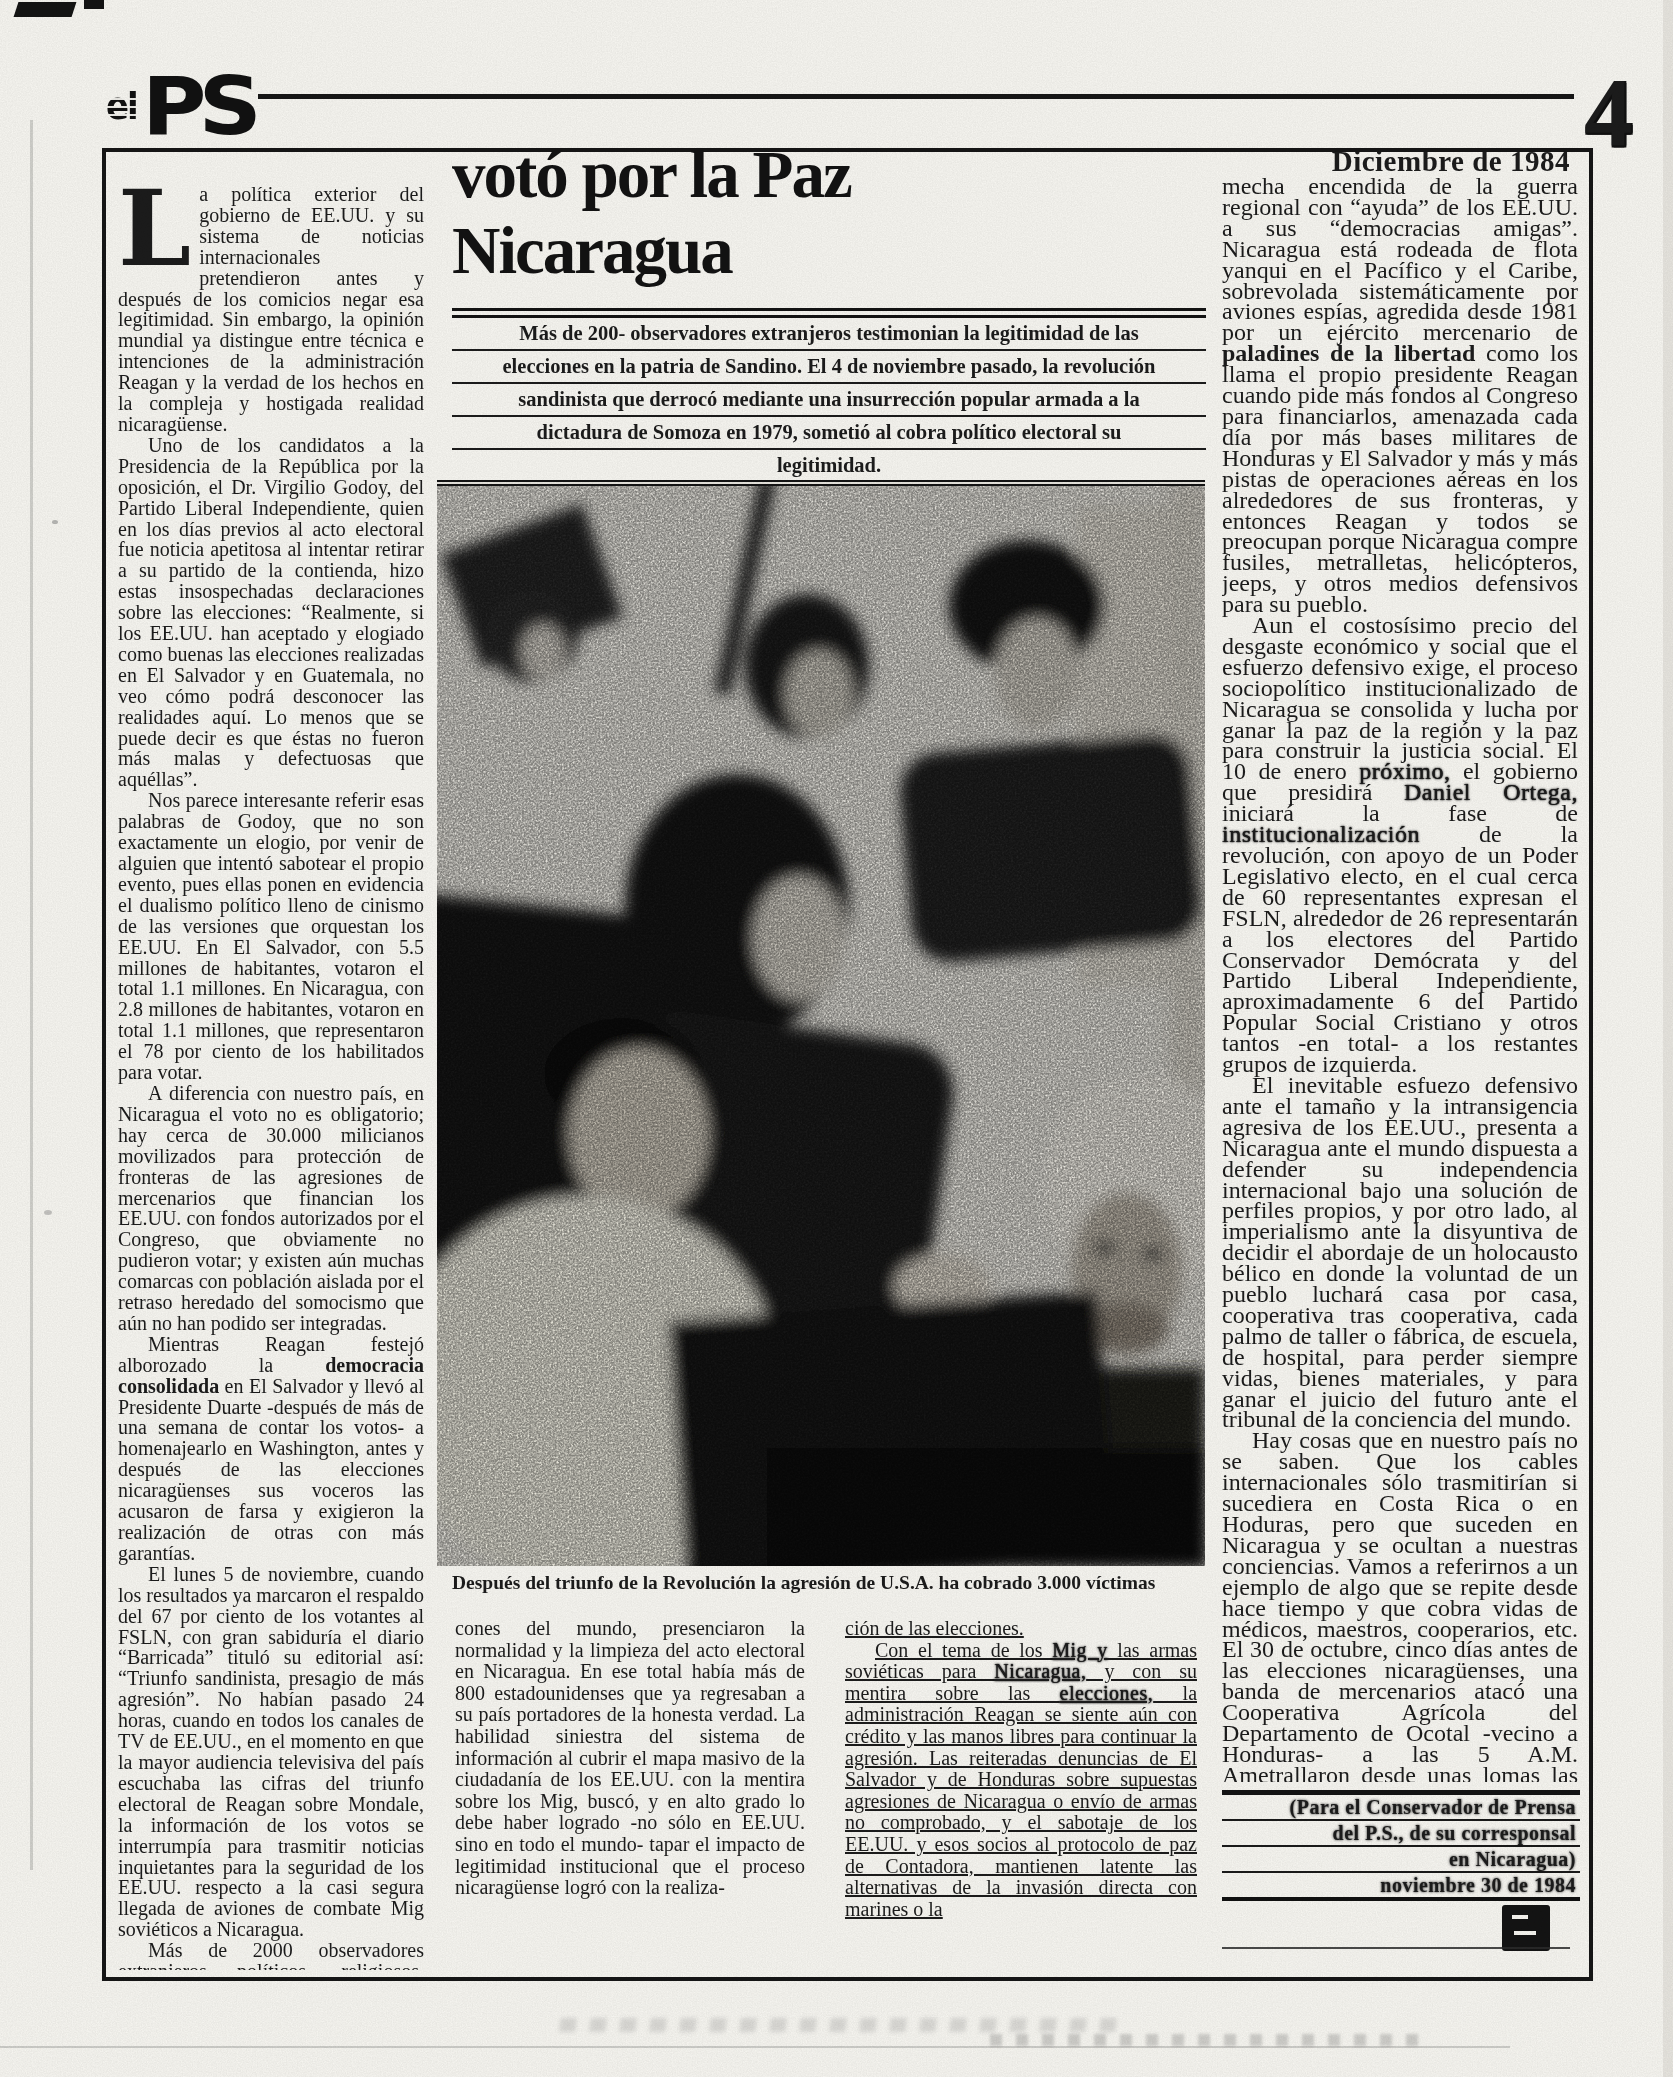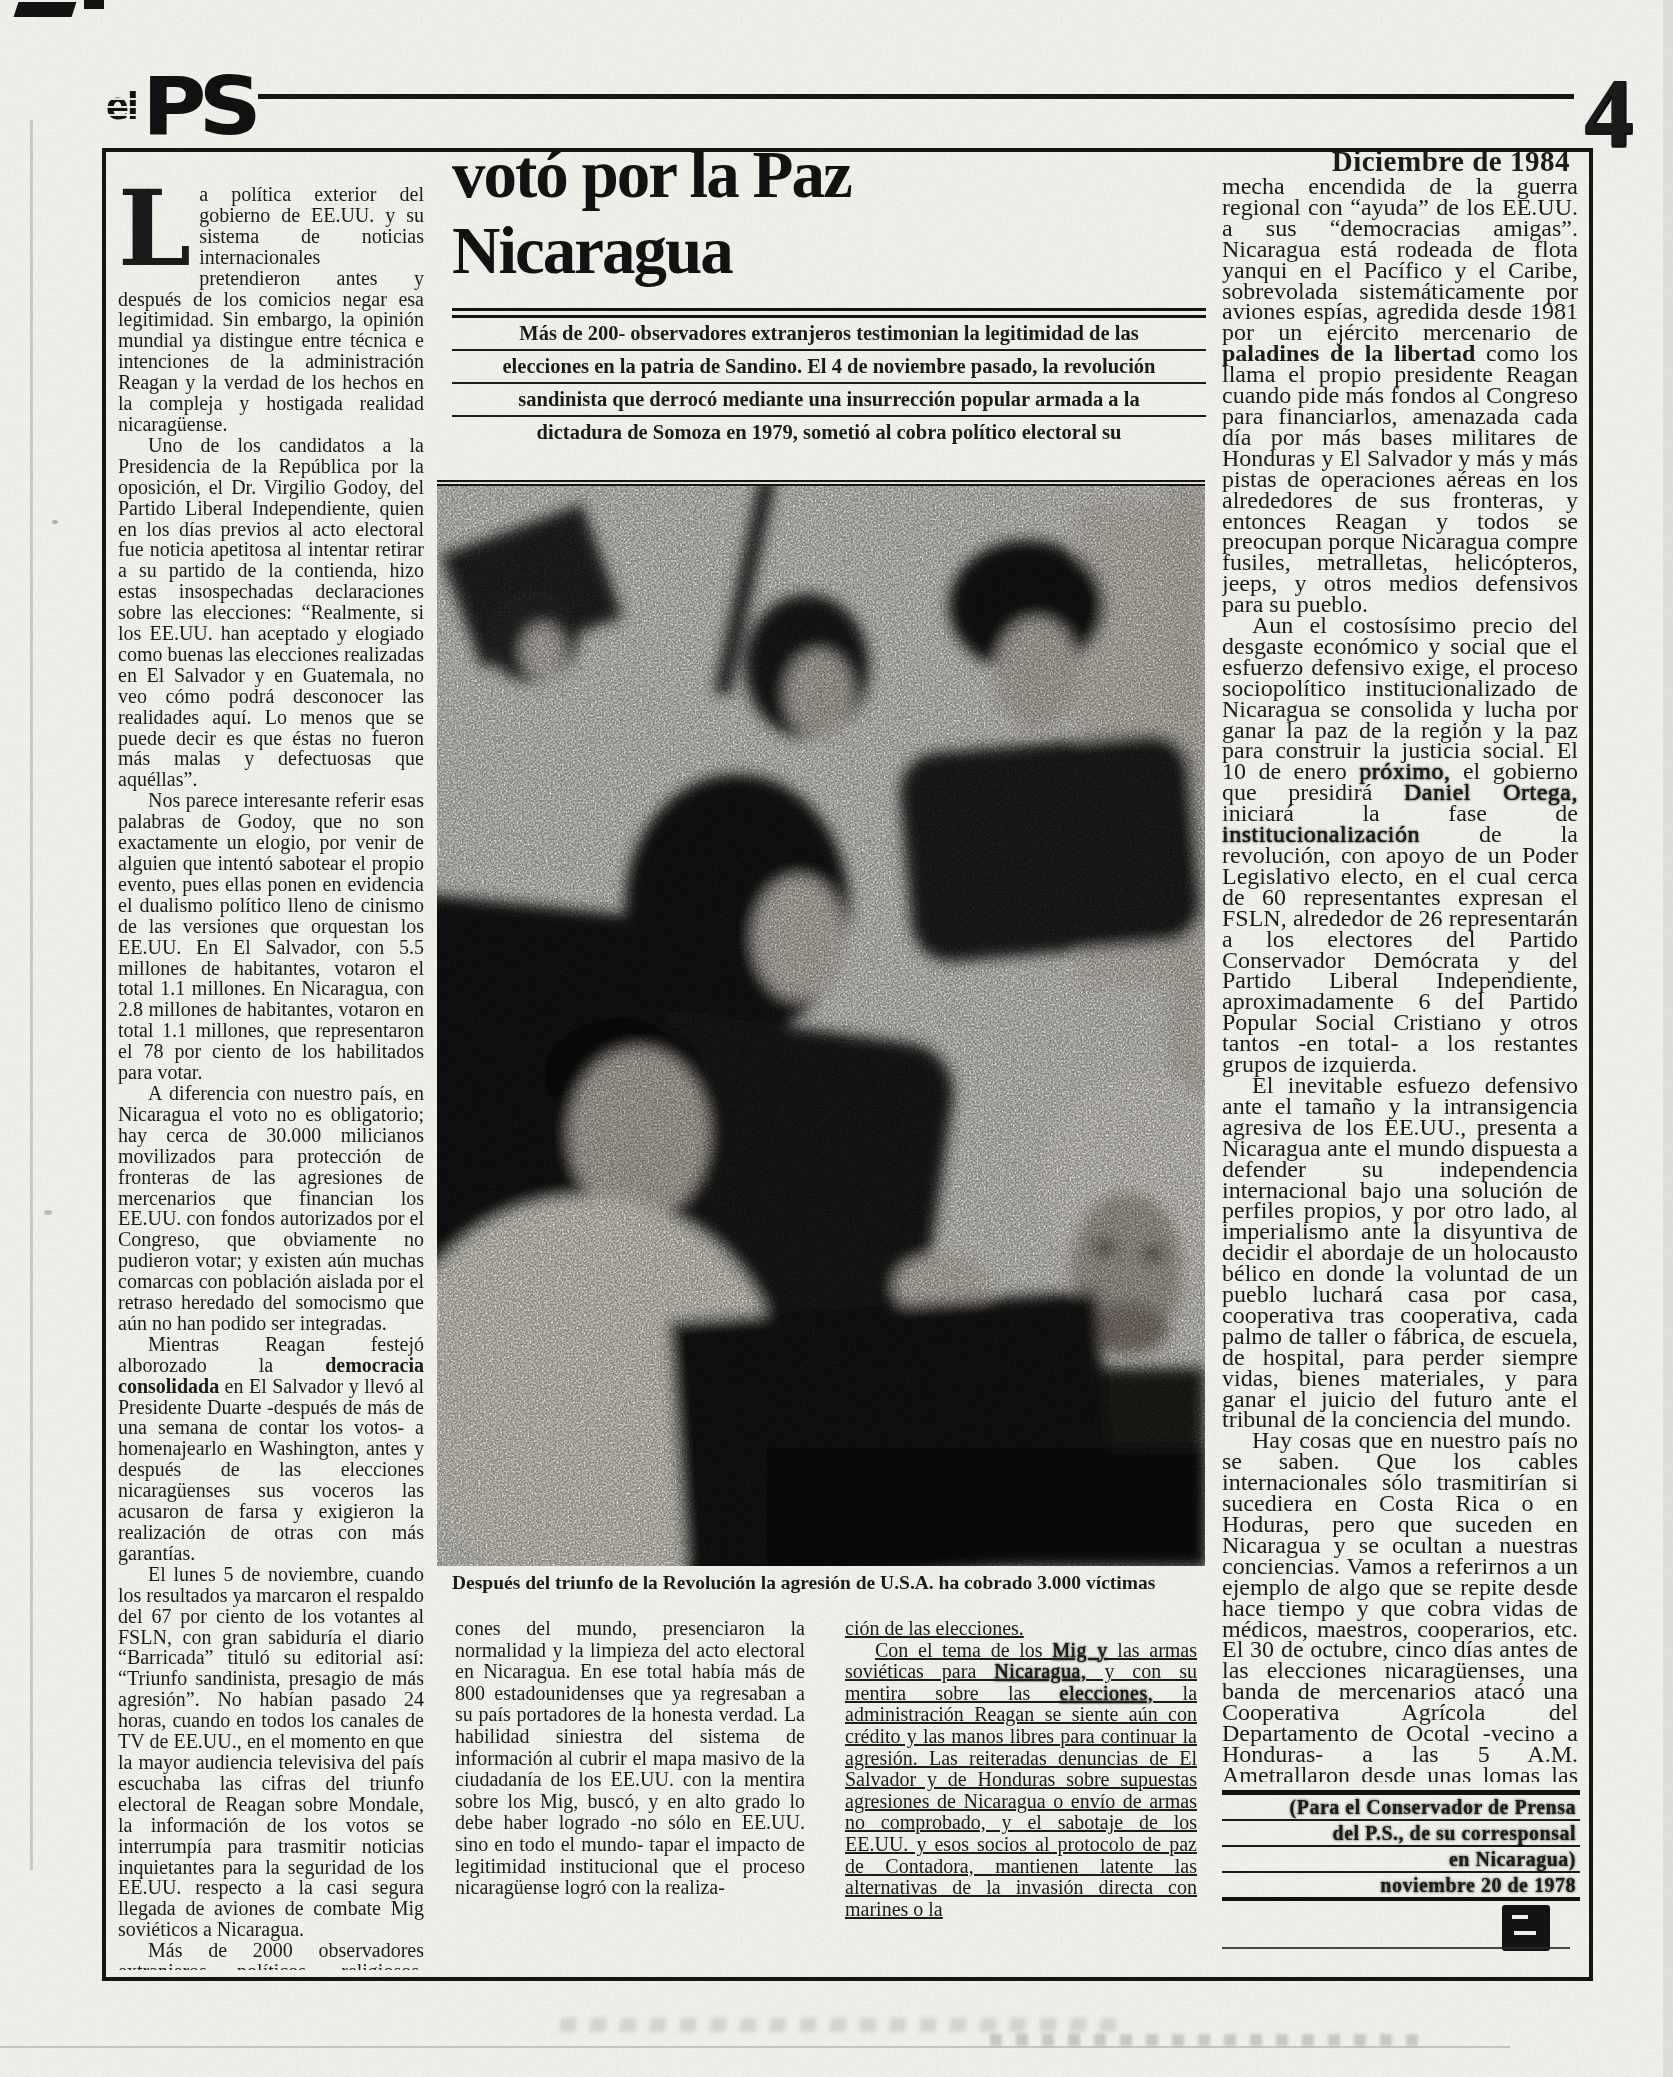--- a/index.html
+++ b/index.html
@@ -103,20 +103,21 @@
   <div class="headline">
     <span class="hl">votó por la Paz</span>
     <span class="hl">Nicaragua</span>
   </div>
 
   <div class="lead">
       <div class="lead-line">Más de 200- observadores extranjeros testimonian la legitimidad de las</div>
       <div class="lead-line">elecciones en la patria de Sandino. El 4 de noviembre pasado, la revolución</div>
       <div class="lead-line">sandinista que derrocó mediante una insurrección popular armada a la</div>
       <div class="lead-line">dictadura de Somoza en 1979, sometió al cobra político electoral su</div>
+      <div class="lead-line">legitimidad.</div>
     </div>
 
   <div class="col col-left">
       <p class="ni"><span class="dropcap">L</span><span>a política exterior del gobierno de EE.UU. y su sistema de noticias internacionales pretendieron antes y después de los comicios negar esa legitimidad. Sin embargo, la opinión mundial ya distingue entre técnica e intenciones de la administración Reagan y la verdad de los hechos en la compleja y hostigada realidad nicaragüense.</span></p>
       <p><span>Uno de los candidatos a la Presidencia de la República por la oposición, el Dr. Virgilio Godoy, del Partido Liberal Independiente, quien en los días previos al acto electoral fue noticia apetitosa al intentar retirar a su partido de la contienda, hizo estas insospechadas declaraciones sobre las elecciones: “Realmente, si los EE.UU. han aceptado y elogiado como buenas las elecciones realizadas en El Salvador y en Guatemala, no veo cómo podrá desconocer las realidades aquí. Lo menos que se puede decir es que éstas no fueron más malas y defectuosas que aquéllas”.</span></p>
       <p><span>Nos parece interesante referir esas palabras de Godoy, que no son exactamente un elogio, por venir de alguien que intentó sabotear el propio evento, pues ellas ponen en evidencia el dualismo político lleno de cinismo de las versiones que orquestan los EE.UU. En El Salvador, con 5.5 millones de habitantes, votaron el total 1.1 millones. En Nicaragua, con 2.8 millones de habitantes, votaron en total 1.1 millones, que representaron el 78 por ciento de los habilitados para votar.</span></p>
       <p><span>A diferencia con nuestro país, en Nicaragua el voto no es obligatorio; hay cerca de 30.000 milicianos movilizados para protección de fronteras de las agresiones de mercenarios que financian los EE.UU. con fondos autorizados por el Congreso, que obviamente no pudieron votar; y existen aún muchas comarcas con población aislada por el retraso heredado del somocismo que aún no han podido ser integradas.</span></p>
       <p><span>Mientras Reagan festejó alborozado la </span><span class="b">democracia consolidada</span><span> en El Salvador y llevó al Presidente Duarte -después de más de una semana de contar los votos- a homenajearlo en Washington, antes y después de las elecciones nicaragüenses sus voceros las acusaron de farsa y exigieron la realización de otras con más garantías.</span></p>
       <p><span>El lunes 5 de noviembre, cuando los resultados ya marcaron el respaldo del 67 por ciento de los votantes al FSLN, con gran sabiduría el diario “Barricada” tituló su editorial así: “Triunfo sandinista, presagio de más agresión”. No habían pasado 24 horas, cuando en todos los canales de TV de EE.UU., en el momento en que la mayor audiencia televisiva del país escuchaba las cifras del triunfo electoral de Reagan sobre Mondale, la información de los votos se interrumpía para trasmitir noticias inquietantes para la seguridad de los EE.UU. respecto a la casi segura llegada de aviones de combate Mig soviéticos a Nicaragua.</span></p>
       <p><span>Más de 2000 observadores extranjeros políticos, religiosos, universitarios, diplomáticos, etc., además de periodistas de todos los rin-</span></p>
@@ -181,21 +182,21 @@
       <p><span>Aun el costosísimo precio del desgaste económico y social que el esfuerzo defensivo exige, el proceso sociopolítico institucionalizado de Nicaragua se consolida y lucha por ganar la paz de la región y la paz para construir la justicia social. El 10 de enero </span><span class="sm">próximo,</span><span> el gobierno que presidirá </span><span class="sm">Daniel Ortega,</span><span> iniciará la fase de </span><span class="sm">institucionalización</span><span> de la revolución, con apoyo de un Poder Legislativo electo, en el cual cerca de 60 representantes expresan el FSLN, alrededor de 26 representarán a los electores del Partido Conservador Demócrata y del Partido Liberal Independiente, aproximadamente 6 del Partido Popular Social Cristiano y otros tantos -en total- a los restantes grupos de izquierda.</span></p>
       <p><span>El inevitable esfuezo defensivo ante el tamaño y la intransigencia agresiva de los EE.UU., presenta a Nicaragua ante el mundo dispuesta a defender su independencia internacional bajo una solución de perfiles propios, y por otro lado, al imperialismo ante la disyuntiva de decidir el abordaje de un holocausto bélico en donde la voluntad de un pueblo luchará casa por casa, cooperativa tras cooperativa, cada palmo de taller o fábrica, de escuela, de hospital, para perder siempre vidas, bienes materiales, y para ganar el juicio del futuro ante el tribunal de la conciencia del mundo.</span></p>
       <p><span>Hay cosas que en nuestro país no se saben. Que los cables internacionales sólo trasmitirían si sucediera en Costa Rica o en Hoduras, pero que suceden en Nicaragua y se ocultan a nuestras conciencias. Vamos a referirnos a un ejemplo de algo que se repite desde hace tiempo y que cobra vidas de médicos, maestros, cooperarios, etc. El 30 de octubre, cinco días antes de las elecciones nicaragüenses, una banda de mercenarios atacó una Cooperativa Agrícola del Departamento de Ocotal -vecino a Honduras- a las 5 A.M. Ametrallaron desde unas lomas las casas de la cooperativa, y como los mayores ya habían salido al campo, el saldo fue de 5 niños muertos. “Esta es la paz de Regan”, gritó y lloró la madre de uno de los niños en el sepelio.</span></p>
     </div>
 
   <div class="signature">
     <div>
         <div class="sig-line">(Para el Conservador de Prensa</div>
         <div class="sig-line">del P.S., de su corresponsal</div>
         <div class="sig-line">en Nicaragua)</div>
-        <div class="sig-line">noviembre 20 de 1978</div>
+        <div class="sig-line">noviembre 30 de 1984</div>
       </div>
     <div class="stamp">
         <i></i>
         <em></em>
       </div>
     <div class="sig-thin-rule"></div>
   </div>
 
   <div class="ghost1"></div>
   <div class="ghost2"></div>

